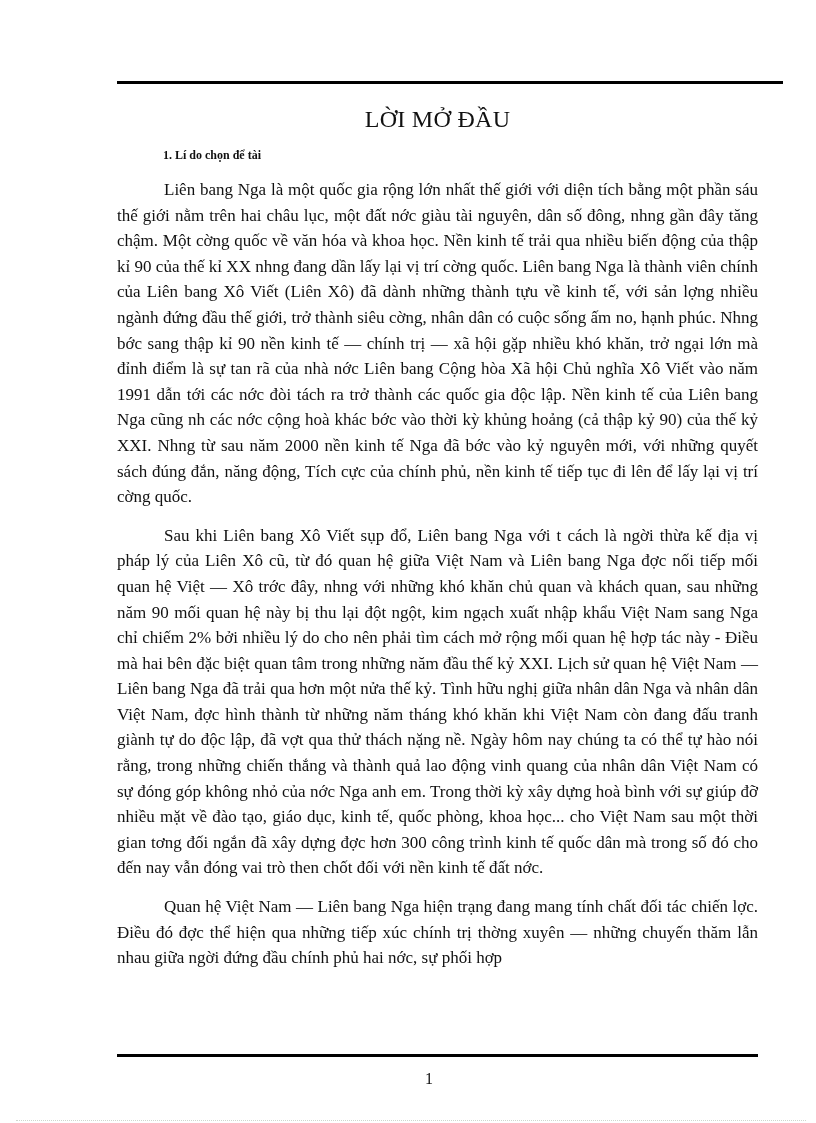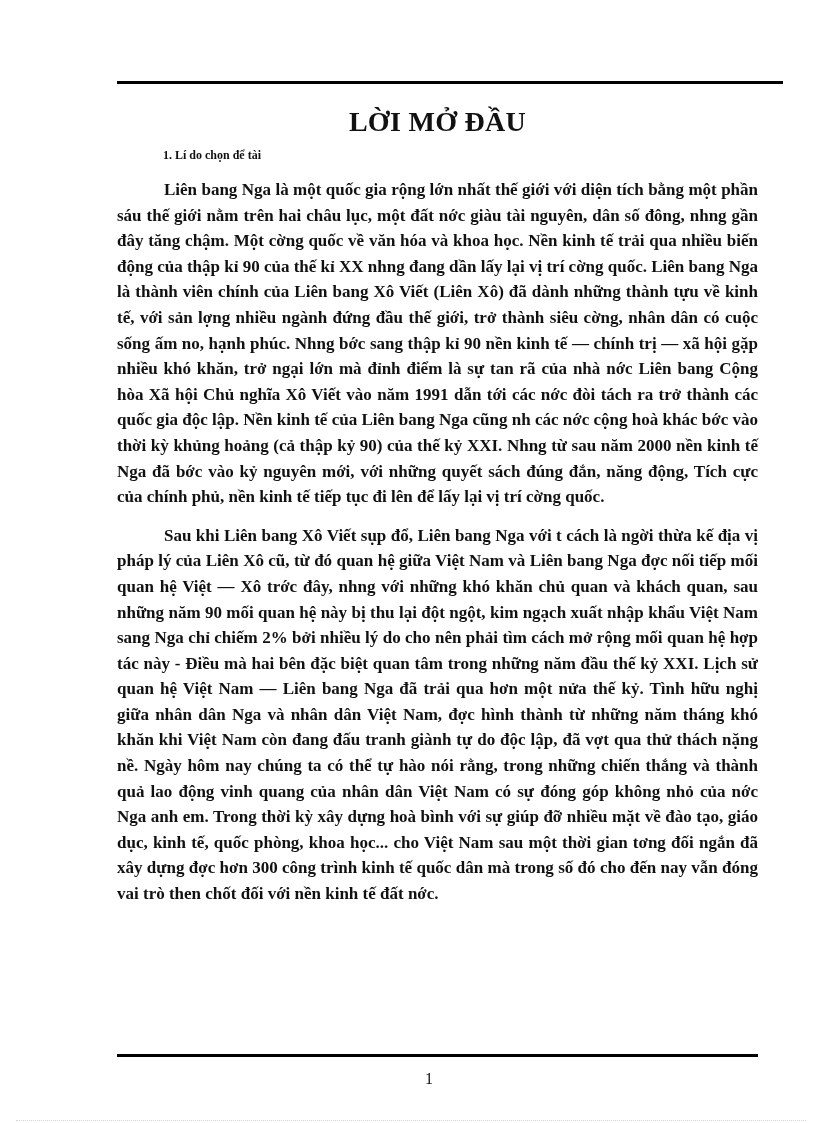--- a/index.html
+++ b/index.html
@@ -30,22 +30,22 @@
     width: 641px;
     height: 3px;
     background: #000000;
   }
   .page-title {
     position: absolute;
     left: 117px;
     width: 641px;
     top: 106px;
     text-align: center;
-    font-size: 28px;
-    font-weight: bold;
+    font-size: 24px;
+    font-weight: normal;
     letter-spacing: 0.3px;
     margin: 0;
   }
   .section-heading {
     position: absolute;
     left: 163px;
     top: 148px;
     font-size: 12px;
     font-weight: bold;
     margin: 0;
@@ -55,21 +55,20 @@
     left: 117px;
     width: 641px;
     top: 177px;
     font-size: 17px;
     line-height: 25.6px;
   }
   .body-text p {
     margin: 0 0 13px 0;
     text-align: justify;
     text-indent: 47px;
-    font-weight: bold;
   }
   .page-number {
     position: absolute;
     left: 117px;
     width: 624px;
     top: 1070px;
     text-align: center;
     font-size: 16px;
   }
   .page-edge {
@@ -86,19 +85,20 @@
 
 <div class="rule-top"></div>
 
 <h1 class="page-title">LỜI MỞ ĐẦU</h1>
 
 <h2 class="section-heading">1. Lí do chọn để tài</h2>
 
 <div class="body-text">
   <p>Liên bang Nga là một quốc gia rộng lớn nhất thế giới với diện tích bằng một phần sáu thế giới nằm trên hai châu lục, một đất nớc giàu tài nguyên, dân số đông, nhng gần đây tăng chậm. Một cờng quốc về văn hóa và khoa học. Nền kinh tế trải qua nhiều biến động của thập kỉ 90 của thế kỉ XX nhng đang dần lấy lại vị trí cờng quốc. Liên bang Nga là thành viên chính của Liên bang Xô Viết (Liên Xô) đã dành những thành tựu về kinh tế, với sản lợng nhiều ngành đứng đầu thế giới, trở thành siêu cờng, nhân dân có cuộc sống ấm no, hạnh phúc. Nhng bớc sang thập kỉ 90 nền kinh tế — chính trị — xã hội gặp nhiều khó khăn, trở ngại lớn mà đỉnh điểm là sự tan rã của nhà nớc Liên bang Cộng hòa Xã hội Chủ nghĩa Xô Viết vào năm 1991 dẫn tới các nớc đòi tách ra trở thành các quốc gia độc lập. Nền kinh tế của Liên bang Nga cũng nh các nớc cộng hoà khác bớc vào thời kỳ khủng hoảng (cả thập kỷ 90) của thế kỷ XXI. Nhng từ sau năm 2000 nền kinh tế Nga đã bớc vào kỷ nguyên mới, với những quyết sách đúng đắn, năng động, Tích cực của chính phủ, nền kinh tế tiếp tục đi lên để lấy lại vị trí cờng quốc.</p>
   <p>Sau khi Liên bang Xô Viết sụp đổ, Liên bang Nga với t cách là ngời thừa kế địa vị pháp lý của Liên Xô cũ, từ đó quan hệ giữa Việt Nam và Liên bang Nga đợc nối tiếp mối quan hệ Việt — Xô trớc đây, nhng với những khó khăn chủ quan và khách quan, sau những năm 90 mối quan hệ này bị thu lại đột ngột, kim ngạch xuất nhập khẩu Việt Nam sang Nga chỉ chiếm 2% bởi nhiều lý do cho nên phải tìm cách mở rộng mối quan hệ hợp tác này - Điều mà hai bên đặc biệt quan tâm trong những năm đầu thế kỷ XXI. Lịch sử quan hệ Việt Nam — Liên bang Nga đã trải qua hơn một nửa thế kỷ. Tình hữu nghị giữa nhân dân Nga và nhân dân Việt Nam, đợc hình thành từ những năm tháng khó khăn khi Việt Nam còn đang đấu tranh giành tự do độc lập, đã vợt qua thử thách nặng nề. Ngày hôm nay chúng ta có thể tự hào nói rằng, trong những chiến thắng và thành quả lao động vinh quang của nhân dân Việt Nam có sự đóng góp không nhỏ của nớc Nga anh em. Trong thời kỳ xây dựng hoà bình với sự giúp đỡ nhiều mặt về đào tạo, giáo dục, kinh tế, quốc phòng, khoa học... cho Việt Nam sau một thời gian tơng đối ngắn đã xây dựng đợc hơn 300 công trình kinh tế quốc dân mà trong số đó cho đến nay vẫn đóng vai trò then chốt đối với nền kinh tế đất nớc.</p>
+  <p>Quan hệ Việt Nam — Liên bang Nga hiện trạng đang mang tính chất đối tác chiến lợc. Điều đó đợc thể hiện qua những tiếp xúc chính trị thờng xuyên — những chuyến thăm lẫn nhau giữa ngời đứng đầu chính phủ hai nớc, sự phối hợp</p>
 </div>
 
 <div class="rule-bottom"></div>
 
 <div class="page-number">1</div>
 
 <div class="page-edge"></div>
 
 </body></html>

